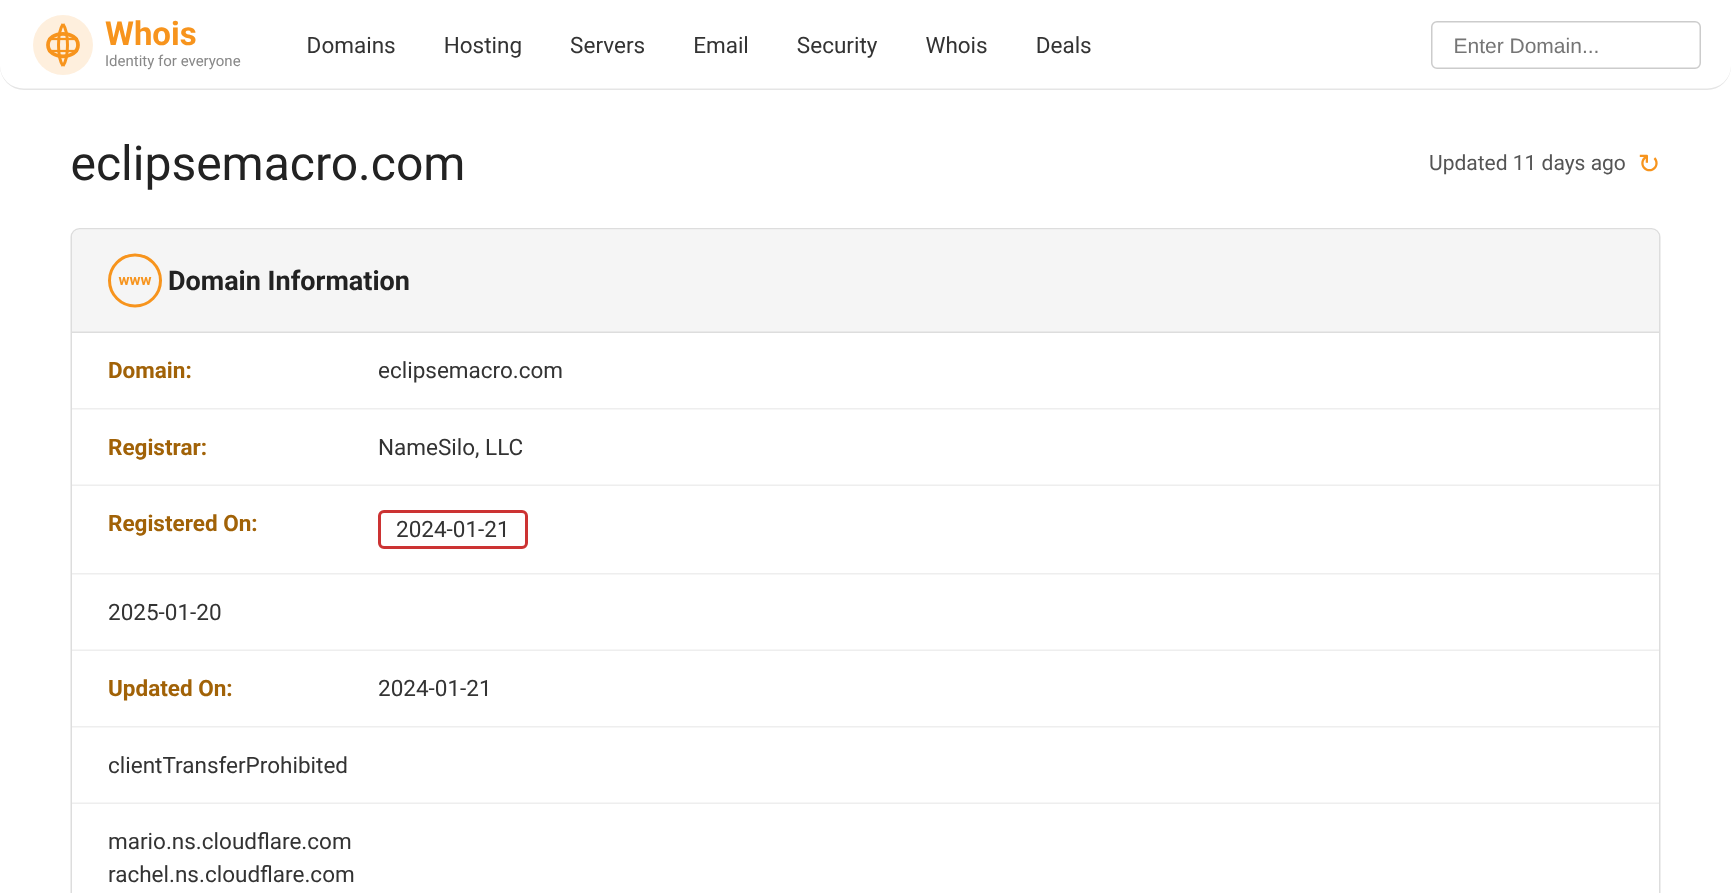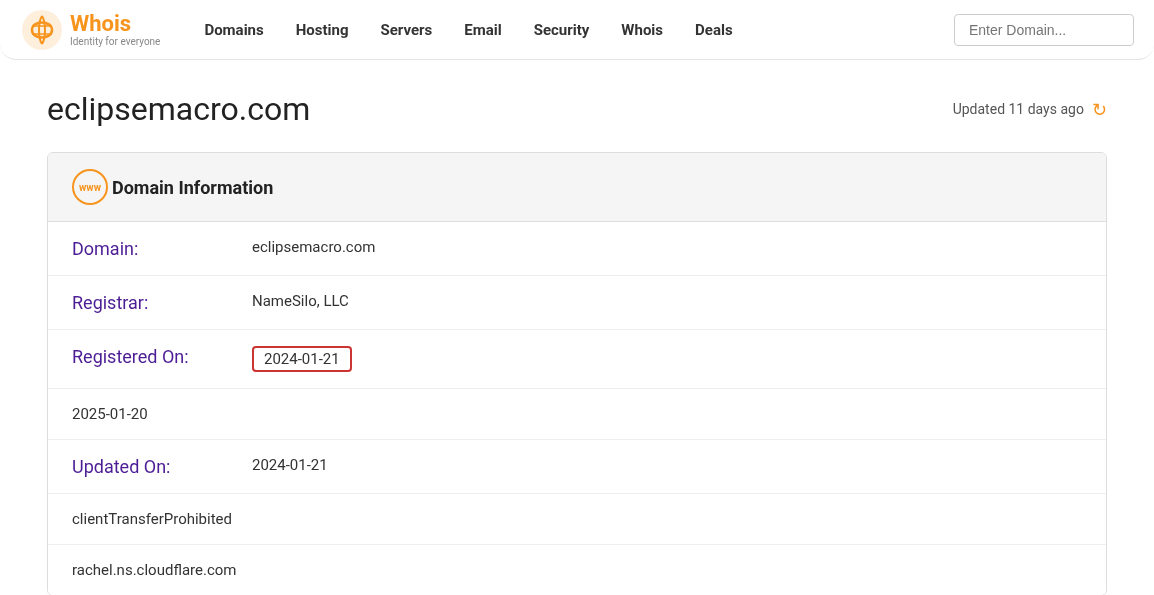--- a/index.html
+++ b/index.html
@@ -49,21 +49,21 @@
       display: flex;
       align-items: center;
       gap: 4px;
       flex: 1;
     }
     .nav-link {
       padding: 8px 14px;
       color: #333;
       text-decoration: none;
       font-size: 15px;
-      font-weight: 700;
+      font-weight: 400;
       border-radius: 4px;
       cursor: pointer;
     }
     .nav-search {
       margin-left: auto;
       border: 1px solid #ccc;
       border-radius: 4px;
       padding: 7px 14px;
       font-size: 14px;
       color: #999;
@@ -140,22 +140,23 @@
     .info-row {
       display: flex;
       align-items: flex-start;
       padding: 16px 24px;
       border-bottom: 1px solid #eee;
     }
     .info-row:last-child { border-bottom: none; }
     .info-label {
       width: 180px;
       flex-shrink: 0;
-      color: #4c1d95;
-      font-size: 18px;
+      color: #a16207;
+      font-size: 15px;
+      font-weight: bold;
     }
     .info-value {
       color: #333;
       font-size: 15px;
     }
     .info-value.highlighted {
       border: 2px solid #cc3333;
       border-radius: 4px;
       padding: 2px 10px;
       color: #333;
@@ -239,20 +240,21 @@
         <span class="info-label">Updated On:</span>
         <span class="info-value">2024-01-21</span>
       </div>
 
       <div class="info-row">
         <span class="info-value">clientTransferProhibited</span>
       </div>
 
       <div class="info-row">
         <div class="info-value nameservers">
+          <span>mario.ns.cloudflare.com</span>
           <span>rachel.ns.cloudflare.com</span>
         </div>
       </div>
 
     </div>
   </div>
 
 </div>
 
 </body></html>

